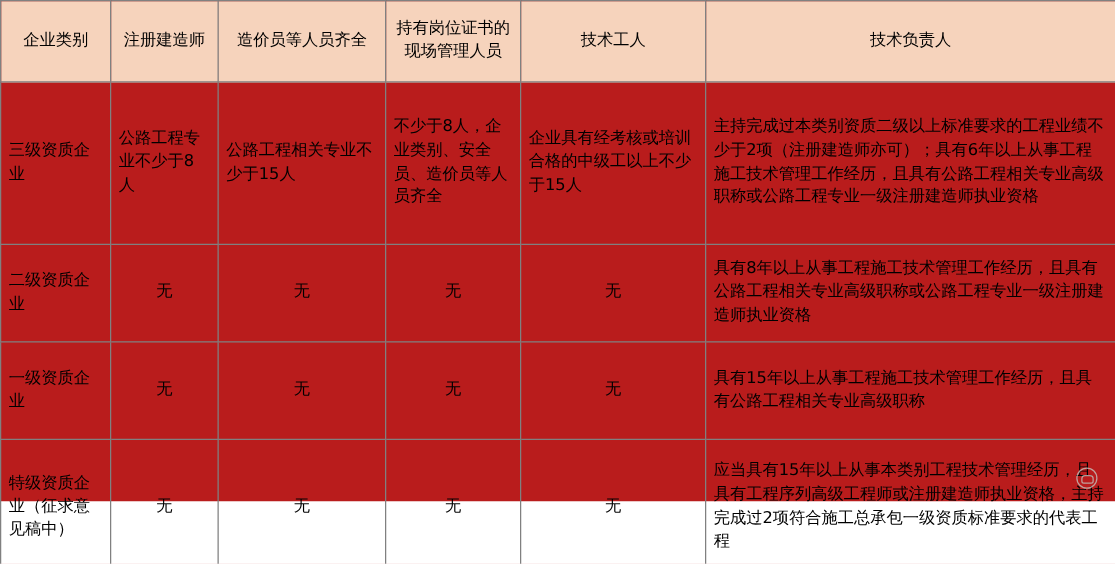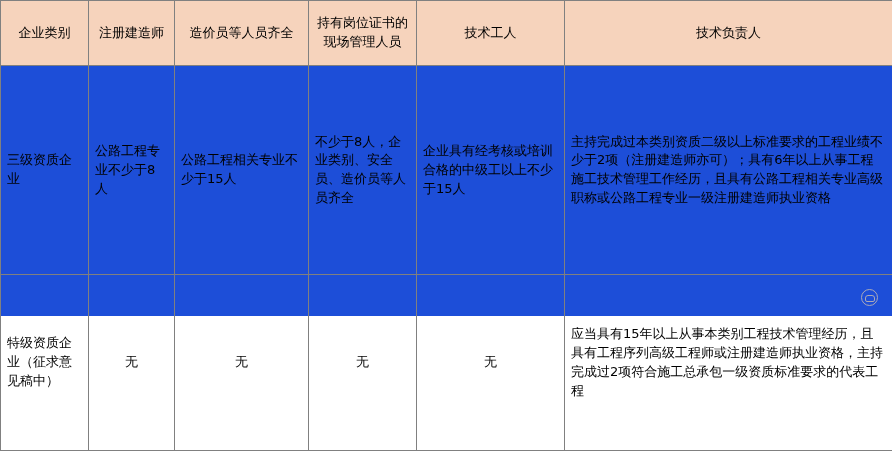--- a/index.html
+++ b/index.html
@@ -9,22 +9,22 @@
   }
   body {
     width: 892px;
     height: 451px;
     font-family: "DejaVu Sans", "Liberation Sans", sans-serif;
     overflow: hidden;
   }
   .sheet {
     position: relative;
     width: 892px;
-    height: 316px;
-    background: #1d4ed8;
+    height: 401px;
+    background: #b91c1c;
   }
   table.qual {
     border-collapse: collapse;
     width: 892px;
     height: 451px;
     table-layout: fixed;
   }
   table.qual td, table.qual th {
     border: 1px solid #808080;
     vertical-align: middle;
@@ -121,20 +121,36 @@
     </thead>
     <tbody>
       <tr class="r1">
         <td class="rowhead">三级资质企业</td>
         <td class="left">公路工程专业不少于8人</td>
         <td class="left">公路工程相关专业不少于15人</td>
         <td class="left">不少于8人，企业类别、安全员、造价员等人员齐全</td>
         <td class="left">企业具有经考核或培训合格的中级工以上不少于15人</td>
         <td class="left">主持完成过本类别资质二级以上标准要求的工程业绩不少于2项（注册建造师亦可）；具有6年以上从事工程施工技术管理工作经历，且具有公路工程相关专业高级职称或公路工程专业一级注册建造师执业资格</td>
       </tr>
+      <tr class="r2">
+        <td class="rowhead">二级资质企业</td>
+        <td class="center">无</td>
+        <td class="center">无</td>
+        <td class="center">无</td>
+        <td class="center">无</td>
+        <td class="left">具有8年以上从事工程施工技术管理工作经历，且具有公路工程相关专业高级职称或公路工程专业一级注册建造师执业资格</td>
+      </tr>
+      <tr class="r3">
+        <td class="rowhead">一级资质企业</td>
+        <td class="center">无</td>
+        <td class="center">无</td>
+        <td class="center">无</td>
+        <td class="center">无</td>
+        <td class="left">具有15年以上从事工程施工技术管理工作经历，且具有公路工程相关专业高级职称</td>
+      </tr>
       <tr class="r4">
         <td class="rowhead">特级资质企业（征求意见稿中）</td>
         <td class="center">无</td>
         <td class="center">无</td>
         <td class="center">无</td>
         <td class="center">无</td>
         <td class="left">应当具有15年以上从事本类别工程技术管理经历，且具有工程序列高级工程师或注册建造师执业资格，主持完成过2项符合施工总承包一级资质标准要求的代表工程</td>
       </tr>
     </tbody>
   </table>

